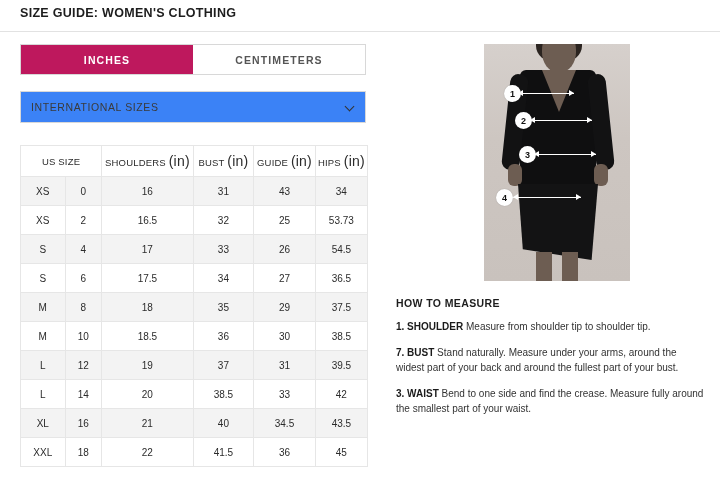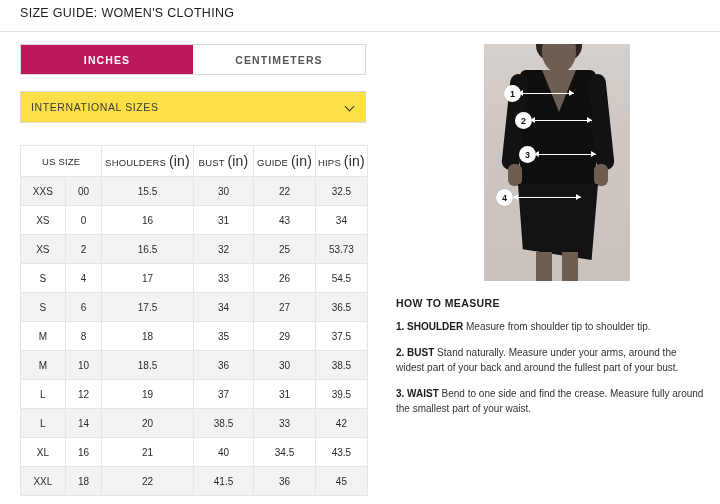--- a/index.html
+++ b/index.html
@@ -19,21 +19,21 @@
     width: 720px;
     height: 504px;
     position: relative;
     box-sizing: border-box;
   }
   .title {
     position: absolute;
     top: 6px;
     left: 20px;
     font-size: 12.5px;
-    font-weight: normal;
+    font-weight: bold;
     letter-spacing: 0.3px;
     color: #1d1d1d;
   }
   .title-rule {
     position: absolute;
     top: 31px;
     left: 0;
     width: 720px;
     height: 1px;
     background: #e2e2e2;
@@ -71,21 +71,21 @@
     color: #ffffff;
   }
 
   .select-wrap {
     margin-top: 16px;
     width: 346px;
     height: 32px;
     border: 1px solid #d8d8d8;
     box-sizing: border-box;
     position: relative;
-    background: #fde047;
+    background: #3b82f6;
   }
   .select-wrap .sel-text {
     position: absolute;
     left: 10px;
     top: 9px;
     font-size: 10.5px;
     letter-spacing: 0.6px;
     color: #3a3a3a;
   }
   .chev {
@@ -373,28 +373,20 @@
             <span class="unit">(in)</span>
           </th>
           <th>
             <span>HIPS</span>
             <span class="unit">(in)</span>
           </th>
         </tr>
       </thead>
       <tbody id="size-body">
           <tr>
-            <td class="c0">XXS</td>
-            <td class="c1">00</td>
-            <td class="c2">15.5</td>
-            <td class="c3">30</td>
-            <td class="c4">22</td>
-            <td class="c5">32.5</td>
-          </tr>
-          <tr>
             <td class="c0">XS</td>
             <td class="c1">0</td>
             <td class="c2">16</td>
             <td class="c3">31</td>
             <td class="c4">43</td>
             <td class="c5">34</td>
           </tr>
           <tr>
             <td class="c0">XS</td>
             <td class="c1">2</td>
@@ -499,18 +491,18 @@
       <div class="mline" style="left:138px; top:110px; width:62px;"></div>
       <div class="marker" style="left:123px; top:102px;">3</div>
 
       <div class="mline" style="left:117px; top:153px; width:68px;"></div>
       <div class="marker" style="left:100px; top:145px;">4</div>
     </div>
 
     <div class="how-title">HOW TO MEASURE</div>
     <div class="how-list" id="how-list">
         <div class="how-item"><b>1. SHOULDER</b><span> Measure from shoulder tip to shoulder tip.</span></div>
-        <div class="how-item"><b>2. BUST</b><span> Stand naturally. Measure under your arms, around the widest part of your back and around the fullest part of your bust.</span></div>
+        <div class="how-item"><b>7. BUST</b><span> Stand naturally. Measure under your arms, around the widest part of your back and around the fullest part of your bust.</span></div>
         <div class="how-item"><b>3. WAIST</b><span> Bend to one side and find the crease. Measure fully around the smallest part of your waist.</span></div>
       </div>
   </div>
 
 </div>
 
 </body></html>

